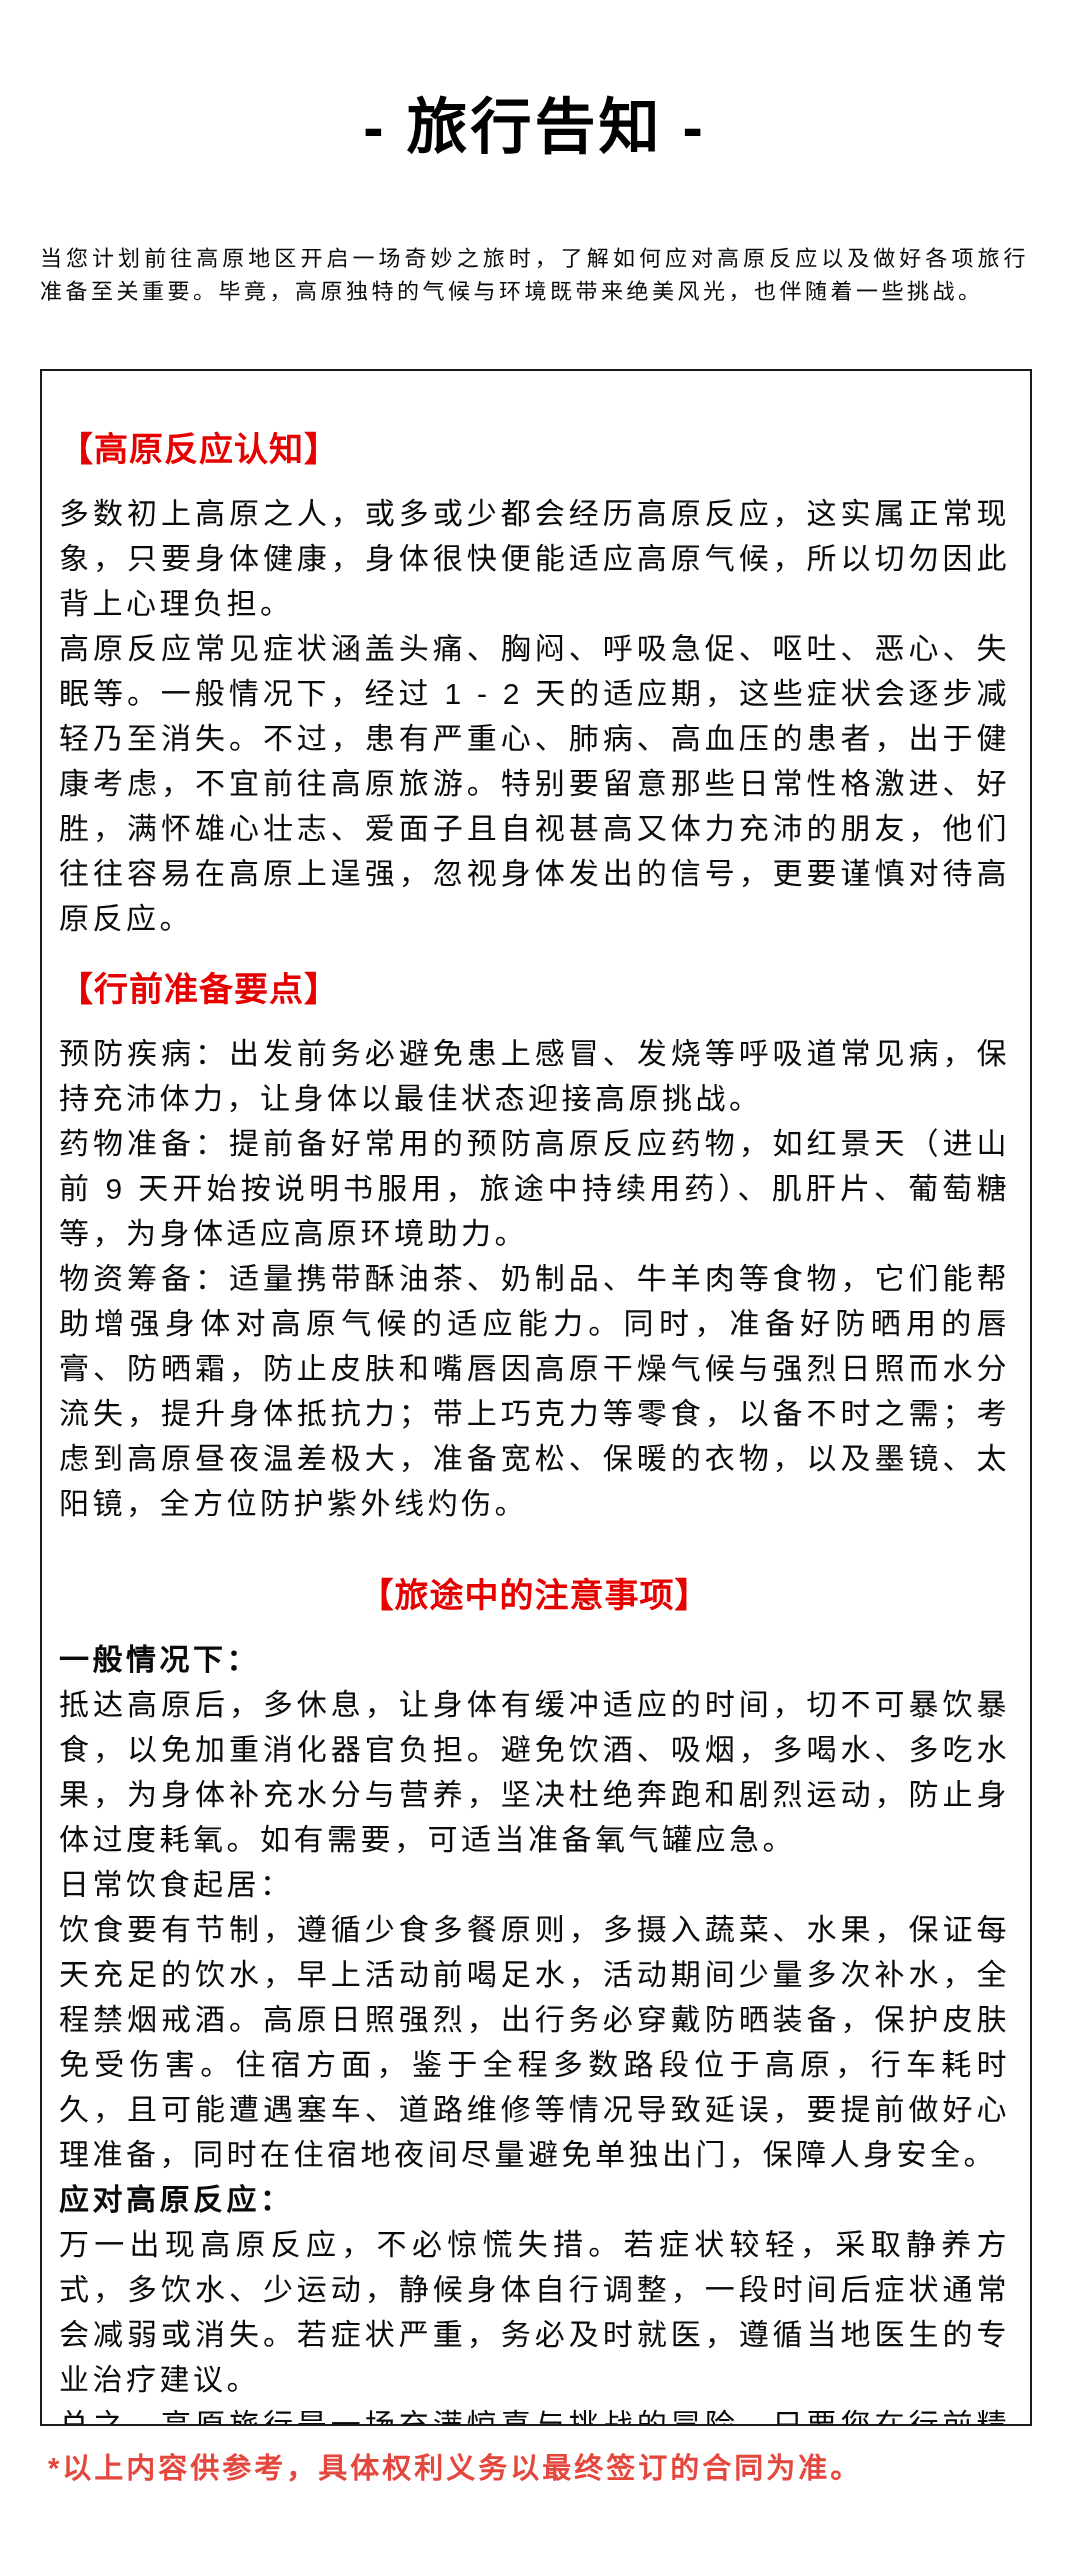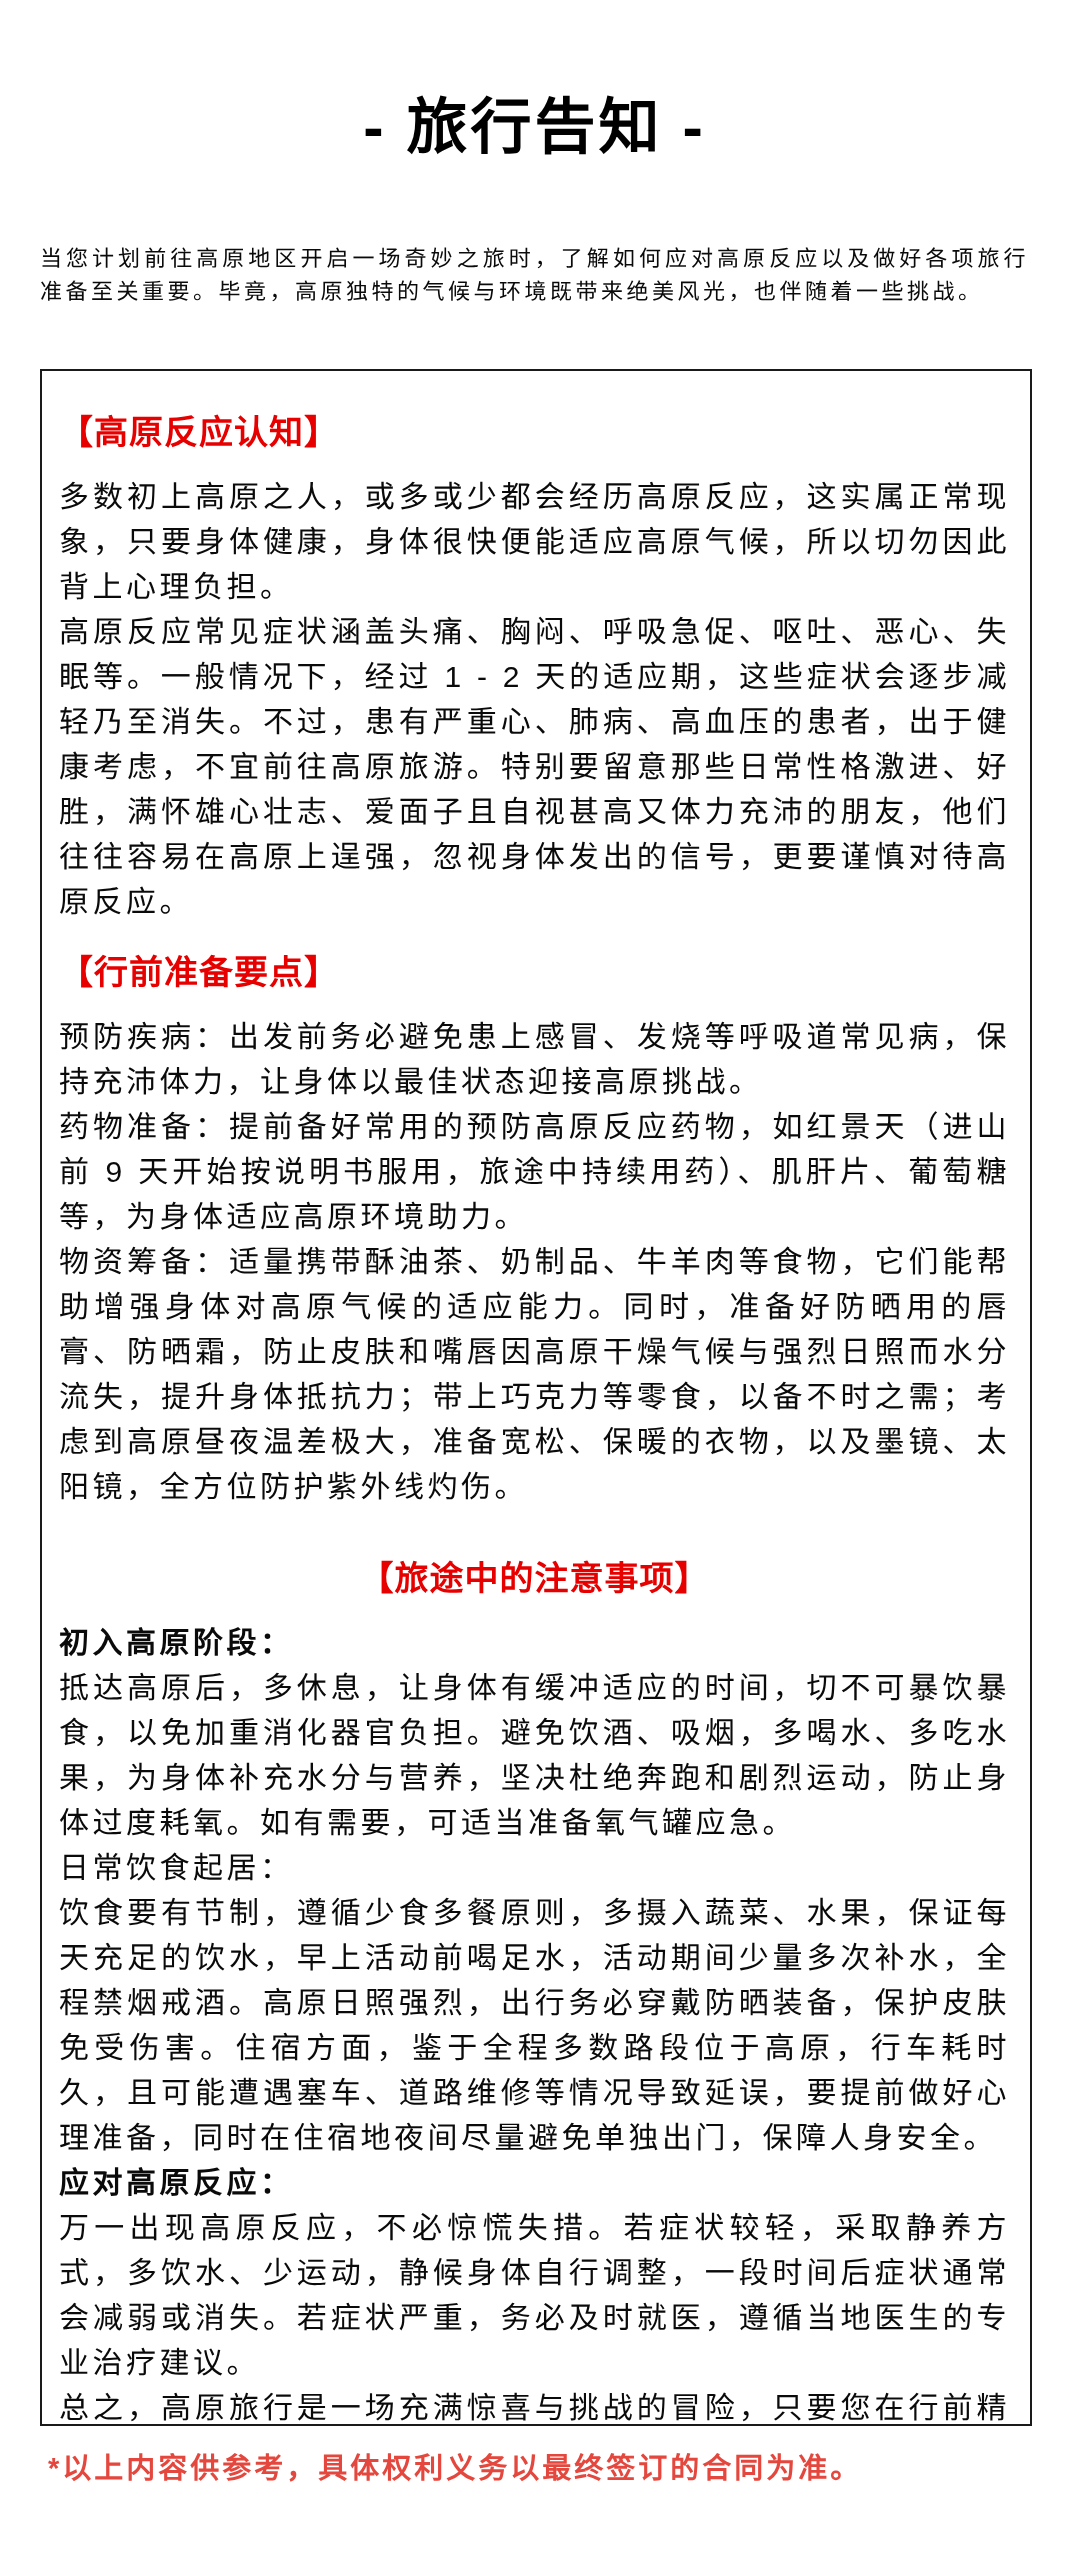--- a/index.html
+++ b/index.html
@@ -31,21 +31,21 @@
     line-height: 33px;
     letter-spacing: 3.5px;
     text-align: justify;
   }
   .notice-box {
     box-sizing: border-box;
     margin: 61px 38px 0 40px;
     width: 992px;
     height: 2057px;
     border: 2px solid var(--box-border, #1a1a1a);
-    padding: 18px 20px 16px 17px;
+    padding: 35px 20px 16px 17px;
     overflow: hidden;
     background: #ffffff;
   }
   .sec-heading {
     margin: 23px 0 16px 0;
     font-size: 34px;
     line-height: 51px;
     font-weight: 700;
     letter-spacing: 1px;
     color: var(--heading-red, #e60000);
@@ -83,21 +83,21 @@
     <h2 class="sec-heading first">【高原反应认知】</h2>
     <p class="para">多数初上高原之人，或多或少都会经历高原反应，这实属正常现象，只要身体健康，身体很快便能适应高原气候，所以切勿因此背上心理负担。</p>
     <p class="para">高原反应常见症状涵盖头痛、胸闷、呼吸急促、呕吐、恶心、失眠等。一般情况下，经过 1 - 2 天的适应期，这些症状会逐步减轻乃至消失。不过，患有严重心、肺病、高血压的患者，出于健康考虑，不宜前往高原旅游。特别要留意那些日常性格激进、好胜，满怀雄心壮志、爱面子且自视甚高又体力充沛的朋友，他们往往容易在高原上逞强，忽视身体发出的信号，更要谨慎对待高原反应。</p>
 
     <h2 class="sec-heading">【行前准备要点】</h2>
     <p class="para">预防疾病：出发前务必避免患上感冒、发烧等呼吸道常见病，保持充沛体力，让身体以最佳状态迎接高原挑战。</p>
     <p class="para">药物准备：提前备好常用的预防高原反应药物，如红景天（进山前 9 天开始按说明书服用，旅途中持续用药）、肌肝片、葡萄糖等，为身体适应高原环境助力。</p>
     <p class="para">物资筹备：适量携带酥油茶、奶制品、牛羊肉等食物，它们能帮助增强身体对高原气候的适应能力。同时，准备好防晒用的唇膏、防晒霜，防止皮肤和嘴唇因高原干燥气候与强烈日照而水分流失，提升身体抵抗力；带上巧克力等零食，以备不时之需；考虑到高原昼夜温差极大，准备宽松、保暖的衣物，以及墨镜、太阳镜，全方位防护紫外线灼伤。</p>
 
     <h2 class="sec-heading gap-lg">【旅途中的注意事项】</h2>
-    <p class="para bold">初入高原阶段：</p>
+    <p class="para bold">一般情况下：</p>
     <p class="para">抵达高原后，多休息，让身体有缓冲适应的时间，切不可暴饮暴食，以免加重消化器官负担。避免饮酒、吸烟，多喝水、多吃水果，为身体补充水分与营养，坚决杜绝奔跑和剧烈运动，防止身体过度耗氧。如有需要，可适当准备氧气罐应急。</p>
     <p class="para">日常饮食起居：</p>
     <p class="para">饮食要有节制，遵循少食多餐原则，多摄入蔬菜、水果，保证每天充足的饮水，早上活动前喝足水，活动期间少量多次补水，全程禁烟戒酒。高原日照强烈，出行务必穿戴防晒装备，保护皮肤免受伤害。住宿方面，鉴于全程多数路段位于高原，行车耗时久，且可能遭遇塞车、道路维修等情况导致延误，要提前做好心理准备，同时在住宿地夜间尽量避免单独出门，保障人身安全。</p>
     <p class="para bold">应对高原反应：</p>
     <p class="para">万一出现高原反应，不必惊慌失措。若症状较轻，采取静养方式，多饮水、少运动，静候身体自行调整，一段时间后症状通常会减弱或消失。若症状严重，务必及时就医，遵循当地医生的专业治疗建议。</p>
     <p class="para">总之，高原旅行是一场充满惊喜与挑战的冒险，只要您在行前精心筹备，旅途中严守注意事项，就能充分领略高原之美，留下一段难忘的回忆。祝您旅途平安、愉快！</p>
 
   </div>
 
   <p class="footer-note">*以上内容供参考，具体权利义务以最终签订的合同为准。</p>

